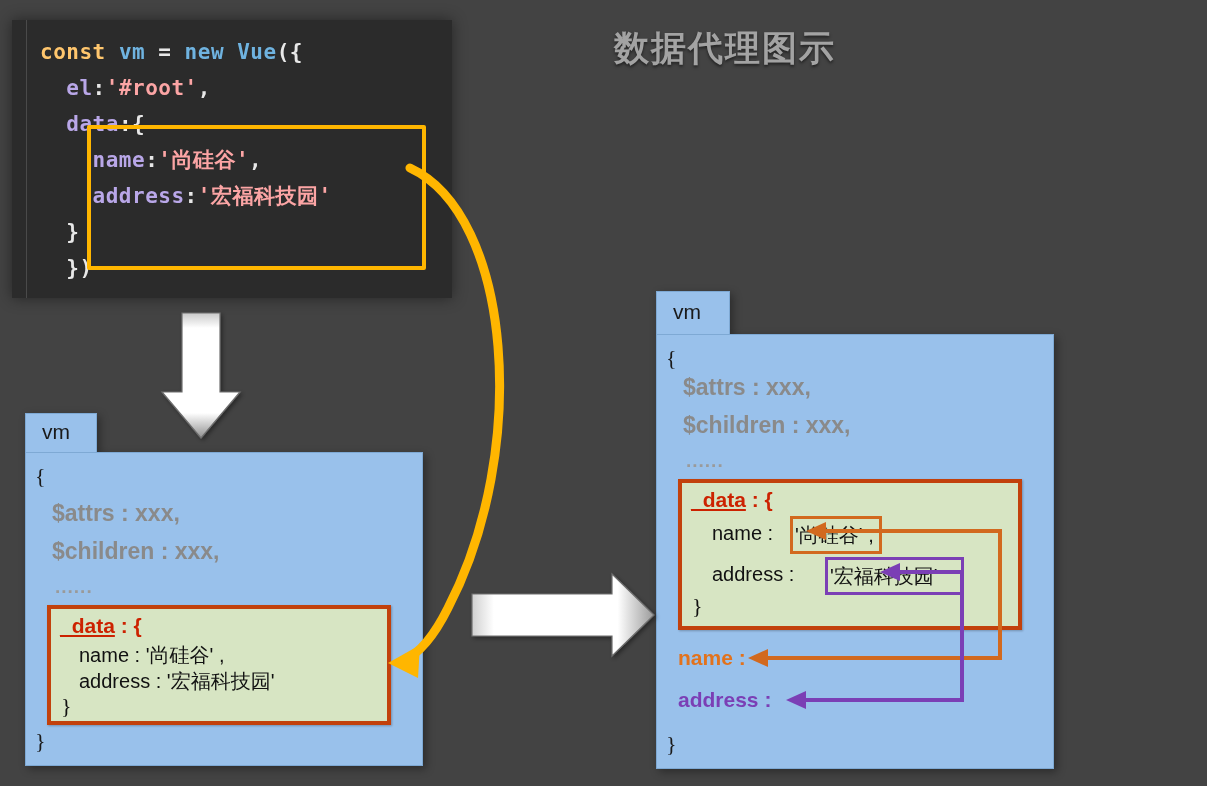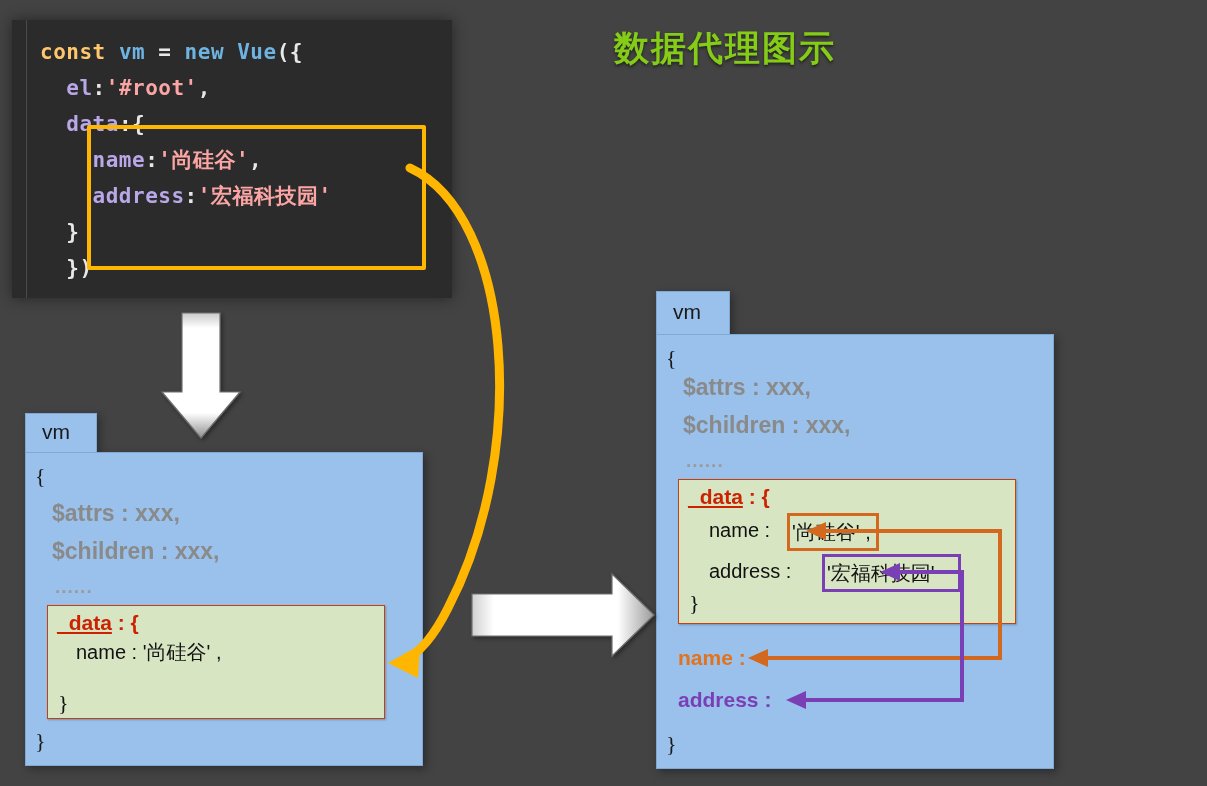--- a/index.html
+++ b/index.html
@@ -41,21 +41,21 @@
     position:absolute;left:75px;top:105px;width:331px;height:137px;
     border:4px solid #ffb600;
     border-radius:2px;
     pointer-events:none;
   }
 
   
   .title{
     position:absolute;left:560px;top:25px;width:330px;
     text-align:center;
-    color:#84cc16;font-size:35px;font-weight:bold;
+    color:#a3a3a3;font-size:35px;font-weight:bold;
     font-family:"DejaVu Sans","Liberation Sans",sans-serif;
     letter-spacing:2px;
     text-shadow:0 2px 3px rgba(0,0,0,.5);
   }
 
   
   .vmbox{position:absolute;filter:drop-shadow(3px 3px 4px rgba(0,0,0,.35));}
   .vmbody{
     position:absolute;
     background:#99c1eb;
@@ -85,21 +85,21 @@
   }
   .dots{
     position:absolute;color:#9a9a9a;font-size:19px;font-weight:bold;
     letter-spacing:1px;
   }
 
   
   .databox{
     position:absolute;
     background:#d7e5c3;
-    border:1px solid #c2410c;
+    border:4px solid #c2410c;
     box-shadow:1px 1px 2px rgba(0,0,0,.25);
   }
   .dkey{
     position:absolute;
     color:#cc2200;font-size:21px;font-weight:bold;
     font-family:"Liberation Sans","DejaVu Sans",sans-serif;
     white-space:nowrap;
   }
   .dkey u{text-decoration:underline;}
   .dline{
@@ -154,20 +154,21 @@
 
     <div class="vmrow" style="left:27px;top:87px;">$attrs : xxx,</div>
     <div class="vmrow" style="left:27px;top:125px;">$children : xxx,</div>
     <div class="dots" style="left:30px;top:163px;">......</div>
 
     <div class="databox" style="left:22px;top:192px;width:336px;height:112px;">
       <div class="dkey" style="left:9px;top:5px;">
         <u>_data</u><span> : {</span>
       </div>
       <div class="dline" style="left:28px;top:33px;">name : '尚硅谷' ,</div>
+      <div class="dline" style="left:28px;top:59px;">address : '宏福科技园'</div>
       <div class="dbrace" style="left:10px;top:84px;">}</div>
     </div>
 
     <div class="brace" style="left:10px;top:315px;">}</div>
   </div>
 
   <div class="vmbox" style="left:656px;top:291px;width:400px;height:480px;">
     <div class="vmtab" style="left:0;top:0;width:72px;height:44px;"></div>
     <div class="vmbody" style="left:0;top:43px;width:396px;height:433px;"></div>
     <div class="vmtab-label" style="left:17px;top:9px;">vm</div>

